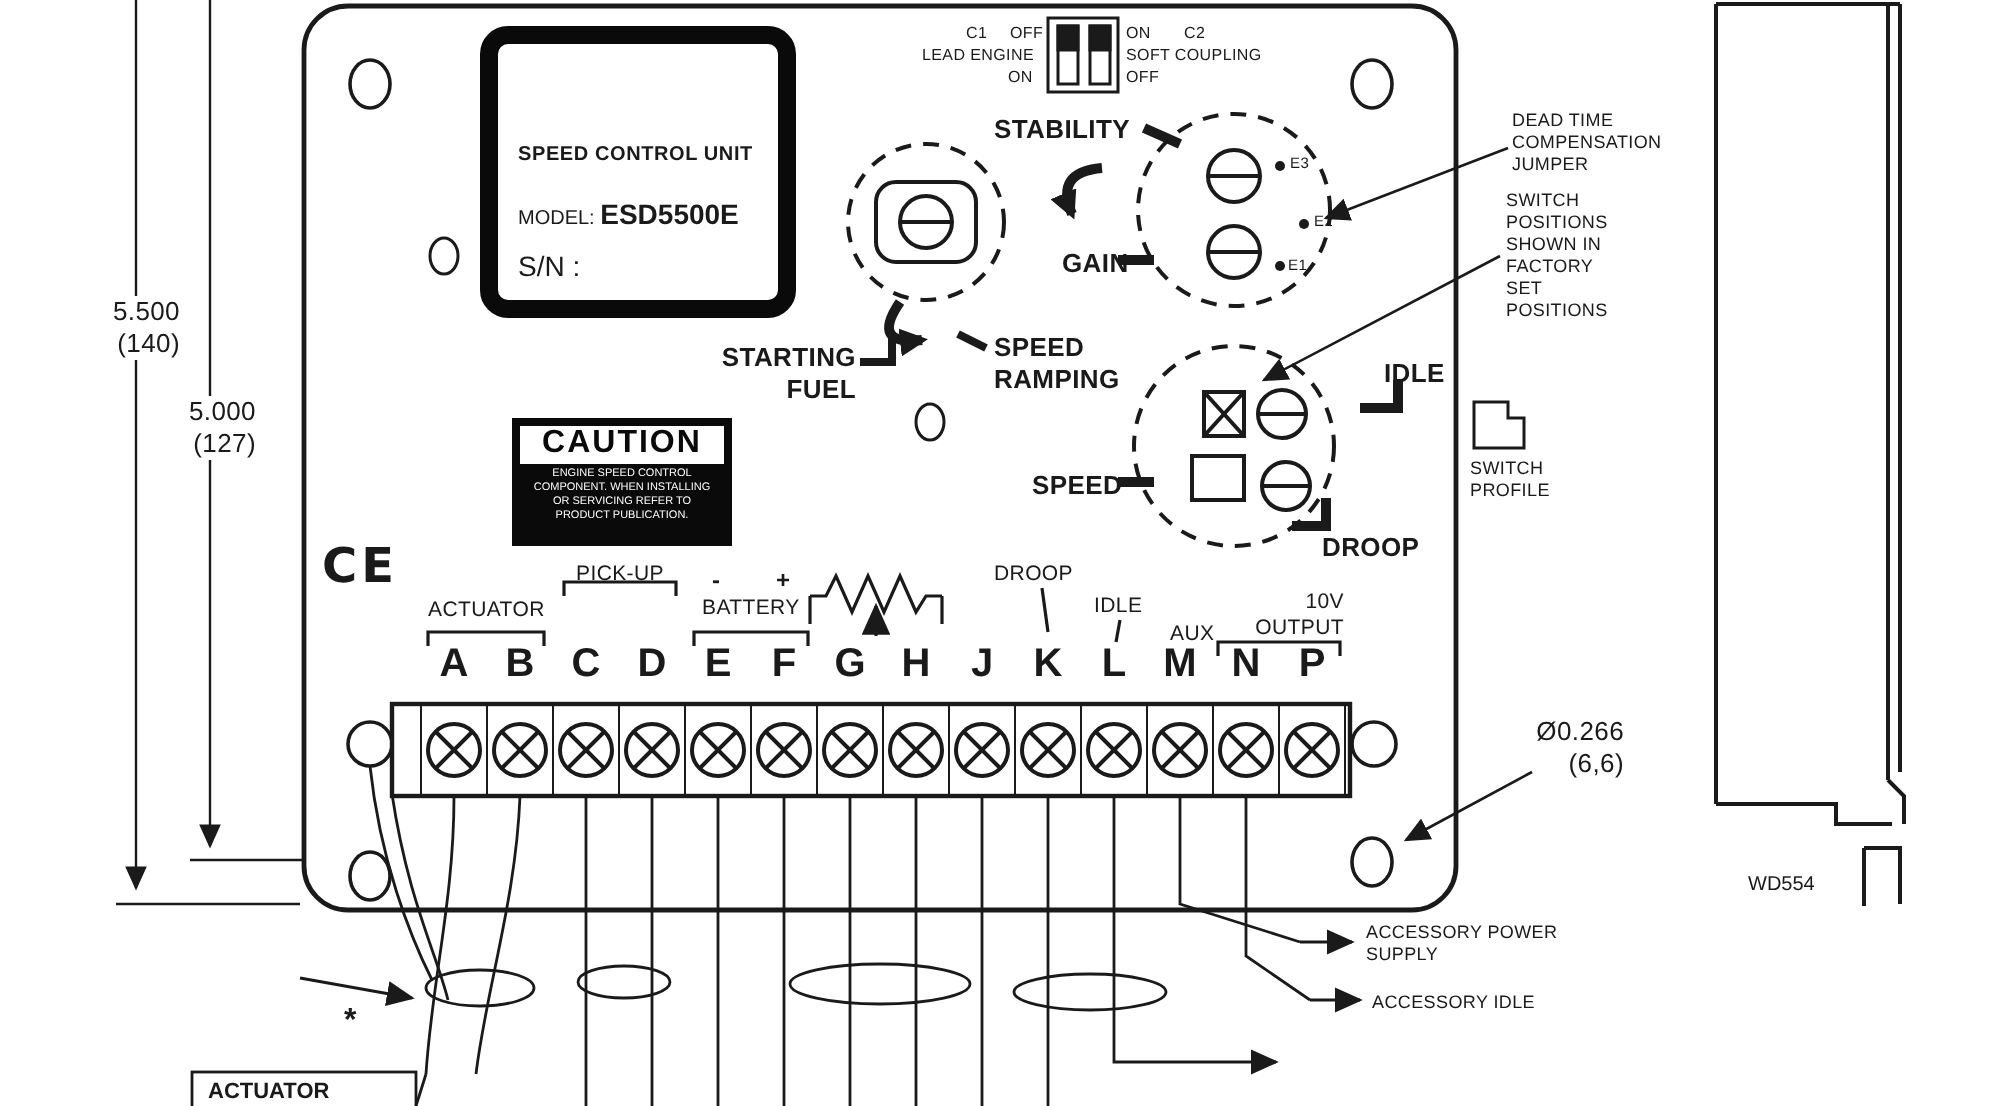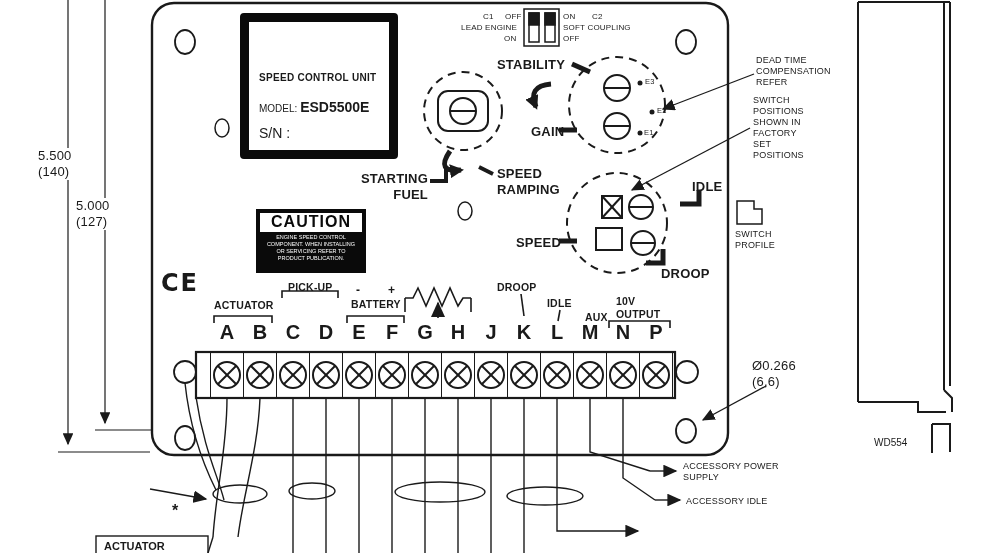--- a/index.html
+++ b/index.html
@@ -2,29 +2,29 @@
 <html><head>
 <meta charset="utf-8">
 <style>
   *{box-sizing:border-box}
   body{margin:0;background:#fff}
   .canvas{position:relative;width:1000px;height:553px;background:#fff;overflow:hidden;
           font-family:"Liberation Sans",sans-serif;color:#1a1a1a}
   svg.art{position:absolute;left:0;top:0}
   .lbl{position:absolute;font-size:9px;line-height:1.22;white-space:pre-line;letter-spacing:.2px}
   .b{font-weight:bold}
-  .c{text-align:left}
+  .c{text-align:right}
   .r{text-align:right}
   .f8{font-size:8px}
   .f7{font-size:7.5px}
   .f10{font-size:13px}
-  .ttl{font-weight:bold;font-size:10.5px}
+  .ttl{font-weight:normal;font-size:10.5px}
   .dim{background:#fff;padding:0 2px}
   .nameplate{position:absolute;left:240px;top:13px;width:158px;height:146px;
-             border:9px solid #0a0a0a;border-radius:4px;background:#fff}
+             border:9px solid #0a0a0a;border-radius:14px;background:#fff}
   .np-title{position:absolute;left:10px;top:50px;font-size:10px;font-weight:bold;letter-spacing:.3px}
   .np-model{position:absolute;left:10px;top:77px;font-size:10px;white-space:nowrap}
   .np-model b{font-size:14px}
   .np-sn{position:absolute;left:10px;top:103px;font-size:14px}
   .caution{position:absolute;left:256px;top:209px;width:110px;height:64px;
            border:4px solid #0a0a0a;background:#0a0a0a}
   .caution-title{background:#fff;color:#0a0a0a;font-weight:bold;font-size:16px;
                  text-align:center;padding:1px 0 2px;letter-spacing:1px;line-height:1}
   .caution-body{color:#fff;font-size:5.5px;line-height:1.3;text-align:center;white-space:pre-line;padding-top:2px}
   .ce{position:absolute;left:161px;top:269px;font-size:24px;font-weight:bold;letter-spacing:2px;
@@ -286,21 +286,21 @@
 RAMPING</div>
   <div class="lbl b f10" style="left:516px;top:235px">SPEED</div>
   <div class="lbl b f10" style="left:692px;top:179px">IDLE</div>
   <div class="lbl b f10" style="left:661px;top:266px">DROOP</div>
   <div class="lbl f7" style="left:645px;top:77px">E3</div>
   <div class="lbl f7" style="left:657px;top:106px">E2</div>
   <div class="lbl f7" style="left:644px;top:128px">E1</div>
 
   <div class="lbl" style="left:756px;top:55px">DEAD TIME
 COMPENSATION
-REFER</div>
+JUMPER</div>
   <div class="lbl" style="left:753px;top:95px">SWITCH
 POSITIONS
 SHOWN IN
 FACTORY
 SET
 POSITIONS</div>
   <div class="lbl" style="left:735px;top:229px">SWITCH
 PROFILE</div>
   <div class="lbl f10 c" style="left:752px;top:358px;width:60px">Ø0.266
 (6,6)</div>

